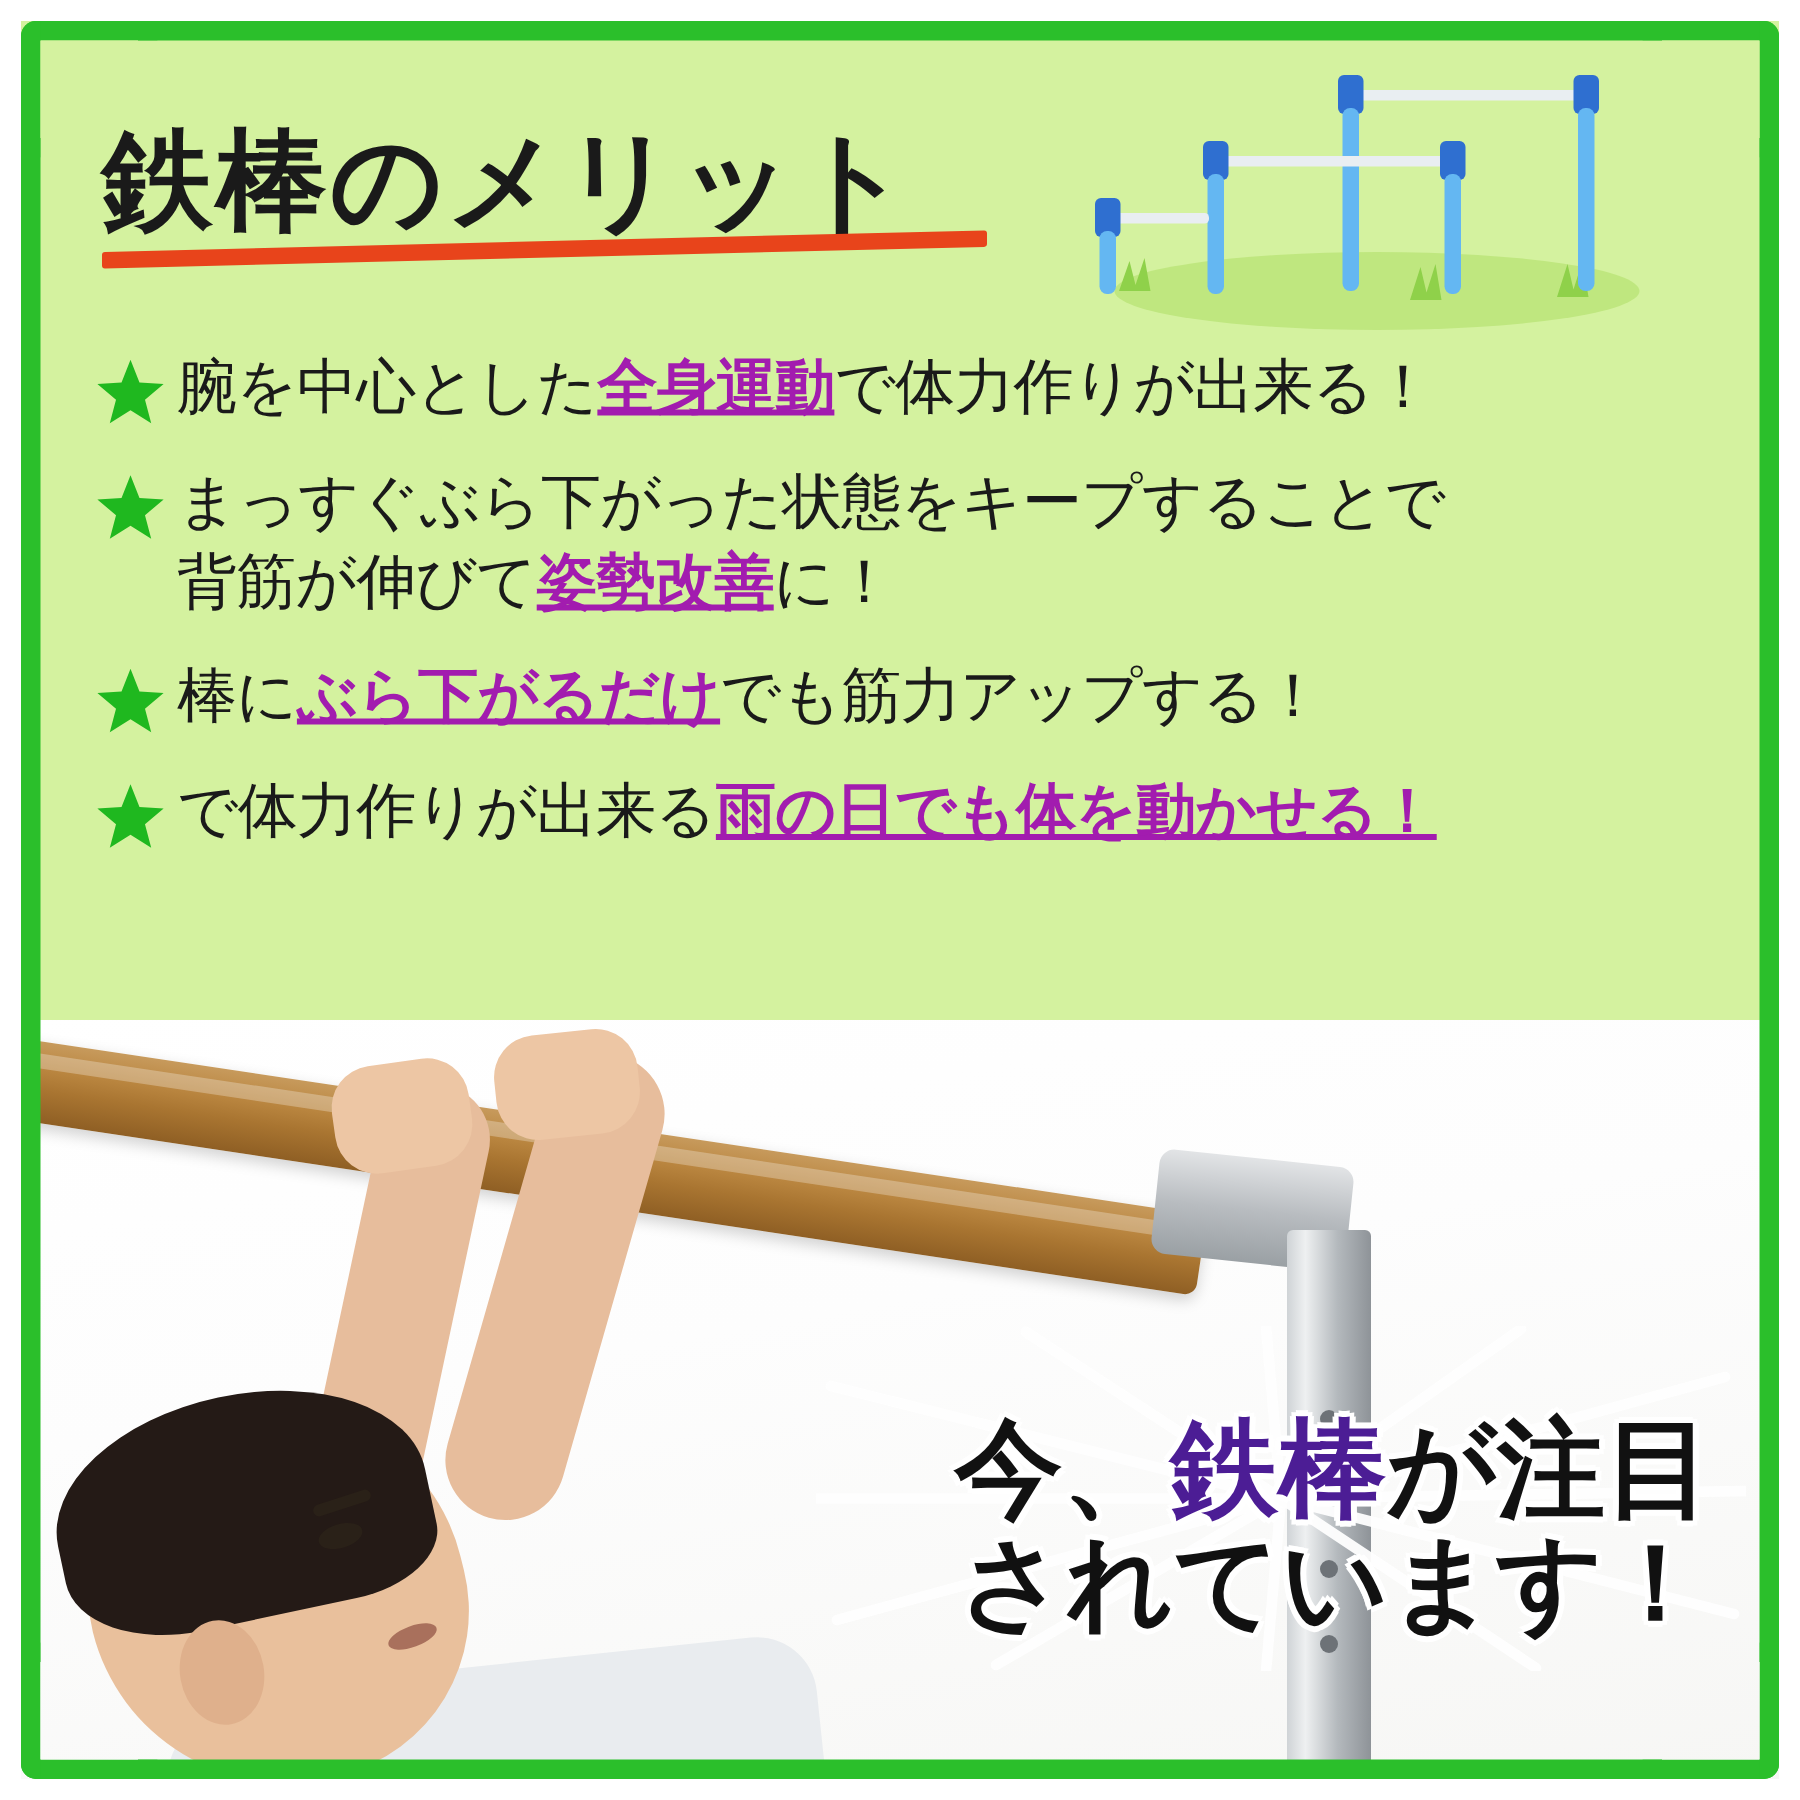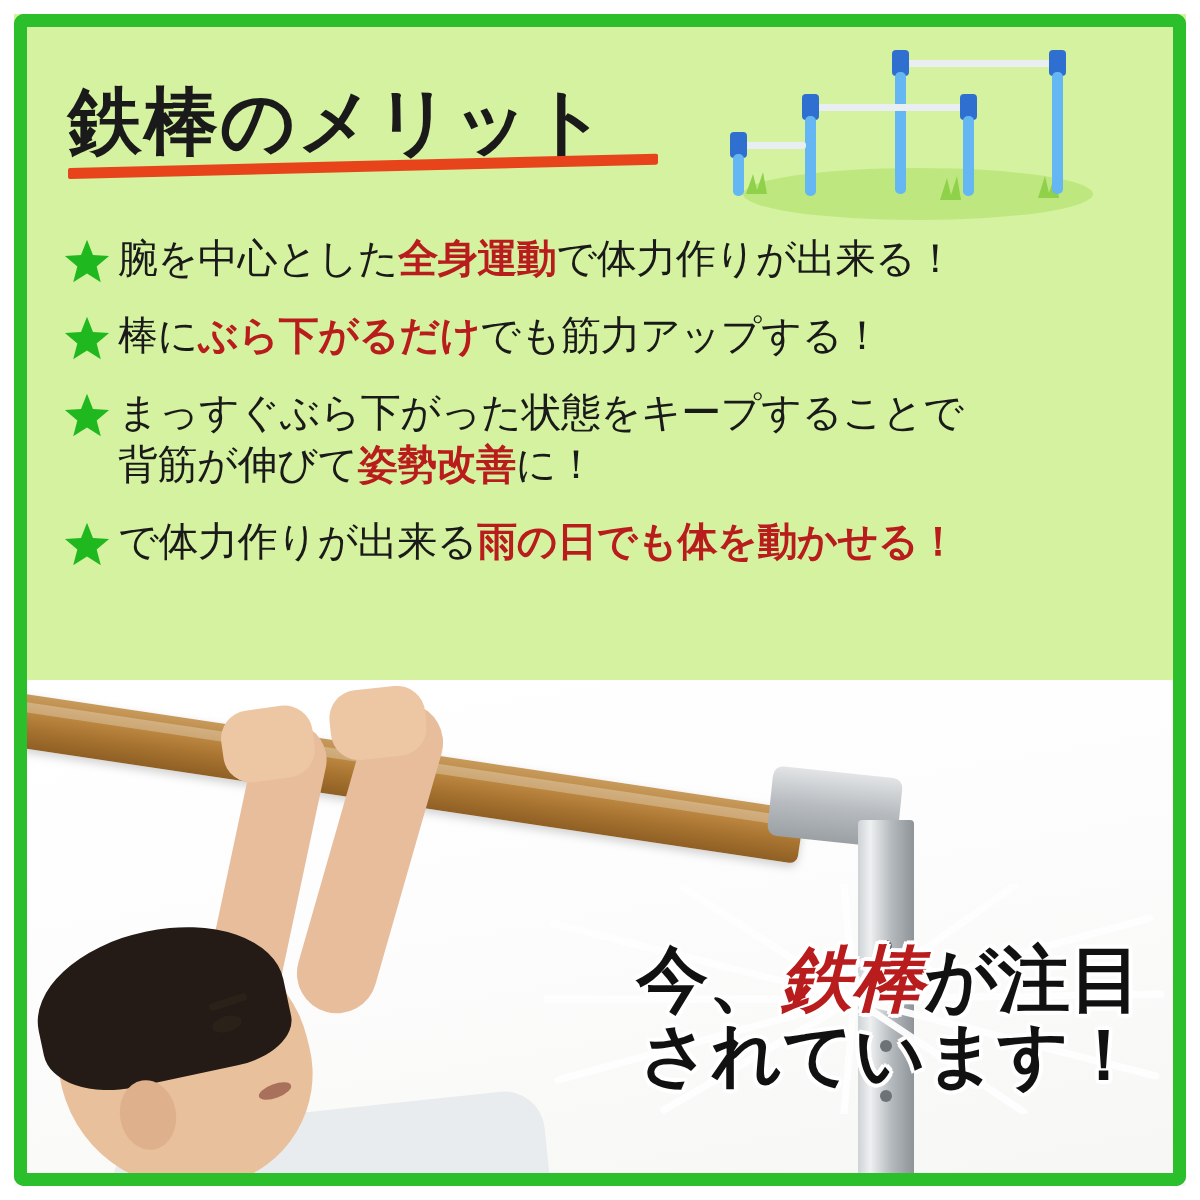--- a/index.html
+++ b/index.html
@@ -64,21 +64,21 @@
     display:flex;align-items:flex-start;margin-bottom:24px;
   }
   .star{
     flex:0 0 auto;width:46px;height:46px;margin-right:8px;margin-top:6px;
   }
   .btext{
     font-size:40px;line-height:1.32;color:#1a1a1a;font-weight:500;
     font-family:"DejaVu Sans","Liberation Sans",sans-serif;
     letter-spacing:-0.5px;
   }
-  .hl{color:#b91c1c;font-weight:bold;}
+  .hl{color:#a21caf;font-weight:bold;text-decoration:underline;}
   .b3 .btext{margin-left:0;}
 
   
   .photo{
     position:absolute;left:0;right:0;bottom:0;height:520px;z-index:5;
     overflow:hidden;background:#ffffff;
   }
   .sky{
     position:absolute;inset:0;
     background:linear-gradient(170deg,#ffffff 0%,#fdfdfd 40%,#f6f6f4 100%);
@@ -166,21 +166,21 @@
   }
   .bt-line1,.bt-line2{
     font-size:72px;font-weight:bold;color:#111111;
     font-family:"DejaVu Sans","Liberation Sans",sans-serif;
     text-shadow:
       -3px -3px 0 #fff, 3px -3px 0 #fff, -3px 3px 0 #fff, 3px 3px 0 #fff,
       0 -4px 0 #fff, 0 4px 0 #fff, -4px 0 0 #fff, 4px 0 0 #fff;
     white-space:nowrap;
   }
   .bt-line2{font-size:70px;}
-  .bt-red{color:#b91c1c;font-style:italic;}
+  .bt-red{color:#4c1d95;}
 </style>
 </head>
 <body>
 
 <div id="poster">
 
   <div class="green-area"></div>
 
   <div class="photo">
     <div class="sky"></div>
@@ -266,36 +266,36 @@
 
     <div class="bullet">
       <svg class="star" viewBox="0 0 50 50">
         <polygon points="25,2 31.5,18.5 49,19.5 35.5,31 40,48 25,38.5 10,48 14.5,31 1,19.5 18.5,18.5" fill="#1fb81f"></polygon>
       </svg>
       <div class="btext">
         <span>腕を中心とした</span><span class="hl">全身運動</span><span>で体力作りが出来る！</span>
       </div>
     </div>
 
-    <div class="bullet">
-      <svg class="star" viewBox="0 0 50 50">
-        <polygon points="25,2 31.5,18.5 49,19.5 35.5,31 40,48 25,38.5 10,48 14.5,31 1,19.5 18.5,18.5" fill="#1fb81f"></polygon>
-      </svg>
-      <div class="btext">
-        <span>棒に</span><span class="hl">ぶら下がるだけ</span><span>でも筋力アップする！</span>
-      </div>
-    </div>
-
     <div class="bullet b3">
       <svg class="star" viewBox="0 0 50 50">
         <polygon points="25,2 31.5,18.5 49,19.5 35.5,31 40,48 25,38.5 10,48 14.5,31 1,19.5 18.5,18.5" fill="#1fb81f"></polygon>
       </svg>
       <div class="btext">
         <span>まっすぐぶら下がった状態をキープすることで</span><br>
         <span>背筋が伸びて</span><span class="hl">姿勢改善</span><span>に！</span>
+      </div>
+    </div>
+
+    <div class="bullet">
+      <svg class="star" viewBox="0 0 50 50">
+        <polygon points="25,2 31.5,18.5 49,19.5 35.5,31 40,48 25,38.5 10,48 14.5,31 1,19.5 18.5,18.5" fill="#1fb81f"></polygon>
+      </svg>
+      <div class="btext">
+        <span>棒に</span><span class="hl">ぶら下がるだけ</span><span>でも筋力アップする！</span>
       </div>
     </div>
 
     <div class="bullet">
       <svg class="star" viewBox="0 0 50 50">
         <polygon points="25,2 31.5,18.5 49,19.5 35.5,31 40,48 25,38.5 10,48 14.5,31 1,19.5 18.5,18.5" fill="#1fb81f"></polygon>
       </svg>
       <div class="btext">
         <span>で体力作りが出来る</span><span class="hl">雨の日でも体を動かせる！</span>
       </div>

